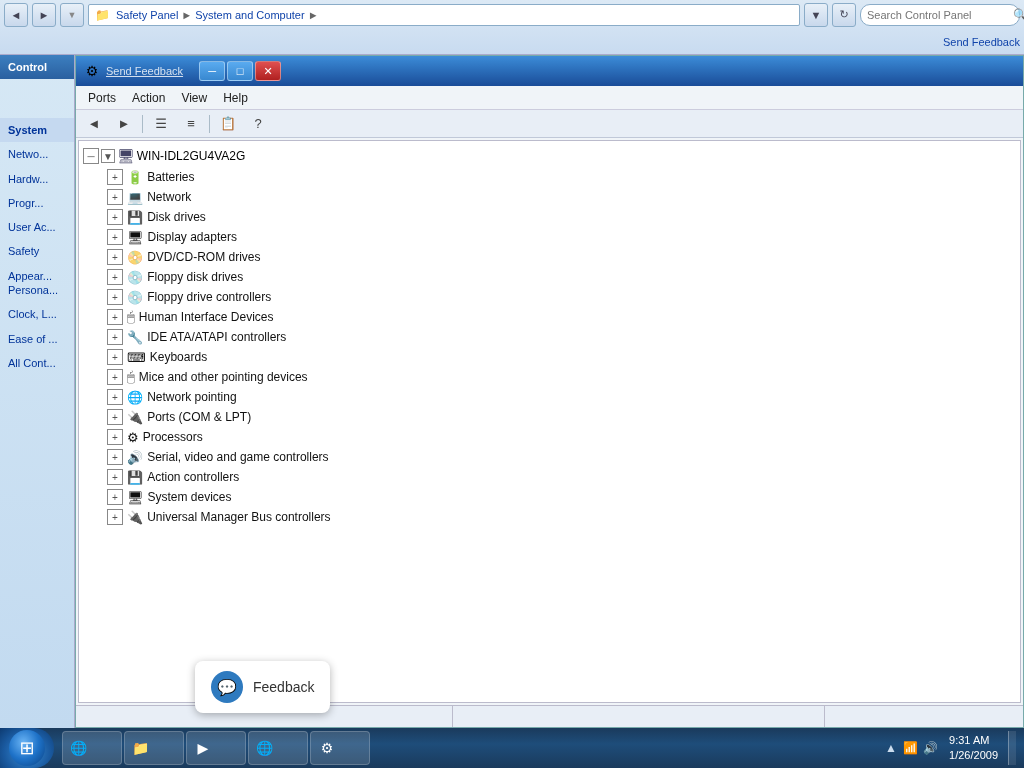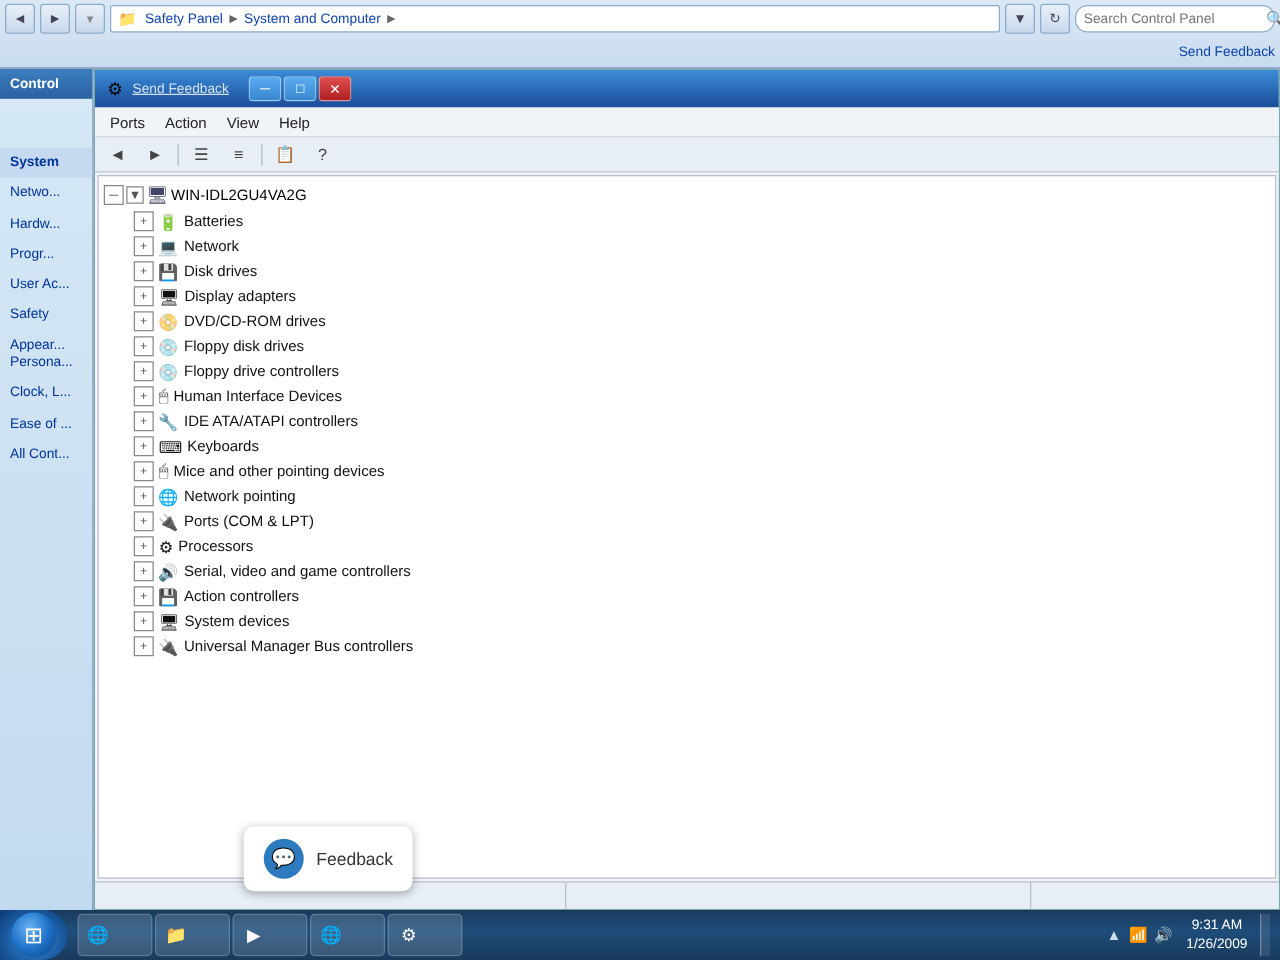--- a/index.html
+++ b/index.html
@@ -101,21 +101,21 @@
       height: 16px;
       display: flex;
       align-items: center;
       justify-content: center;
       font-size: 12px;
       color: #cde;
     }
     .clock-display {
       color: white;
       font-size: 11px;
-      text-align: center;
+      text-align: left;
       line-height: 1.4;
       padding: 0 4px;
     }
     .show-desktop {
       width: 8px;
       height: 34px;
       background: rgba(255,255,255,0.1);
       border-left: 1px solid rgba(255,255,255,0.3);
       cursor: pointer;
     }

